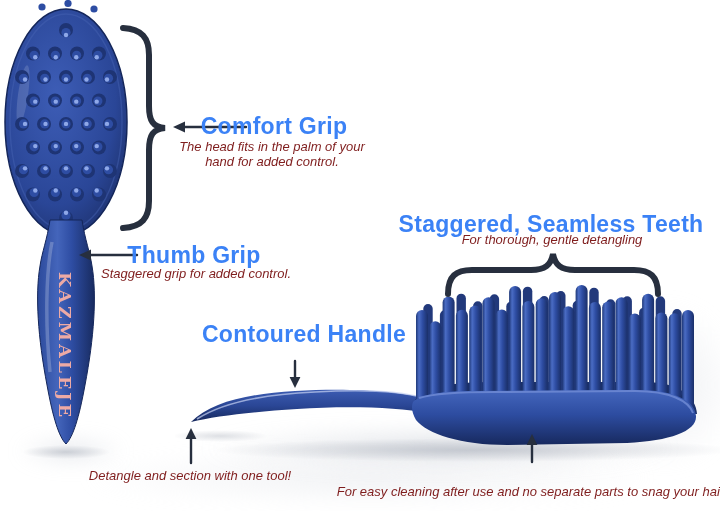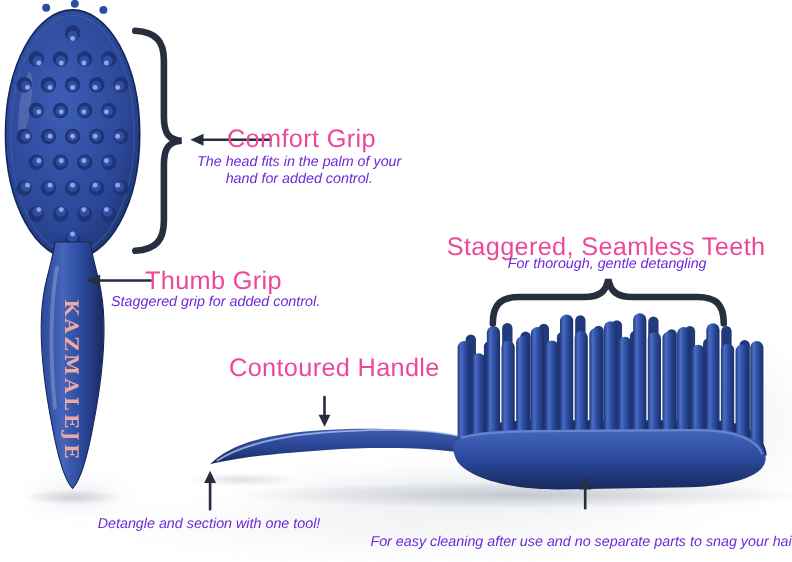--- a/index.html
+++ b/index.html
@@ -1,21 +1,21 @@
 <!DOCTYPE html>
 <html><head>
 <meta charset="utf-8">
 <style>
   html,body{margin:0;padding:0;background:#fff;}
   .stage{position:relative;width:720px;height:511px;background:#ffffff;overflow:hidden;
          font-family:"Liberation Sans",sans-serif;}
   .label-title{position:absolute;transform:translateX(-50%);white-space:nowrap;
-         font-size:23px;font-weight:400;color:#ec4899;letter-spacing:.3px;z-index:6;}
+         font-size:23px;font-weight:700;color:#3b82f6;letter-spacing:.3px;z-index:6;}
   .label-sub{position:absolute;transform:translateX(-50%);white-space:nowrap;
-         font-style:italic;font-size:13px;color:#6d28d9;z-index:6;}
+         font-style:italic;font-size:13px;color:#7f1d1d;z-index:6;}
   .label-sub.wrap{white-space:normal;width:198px;text-align:center;}
   .soft-shadow{position:absolute;border-radius:50%;filter:blur(9px);z-index:0;}
   svg{position:absolute;z-index:2;}
   #annotation-layer{z-index:5;pointer-events:none;}
 </style>
 </head>
 <body>
 
 <div class="stage">
 

